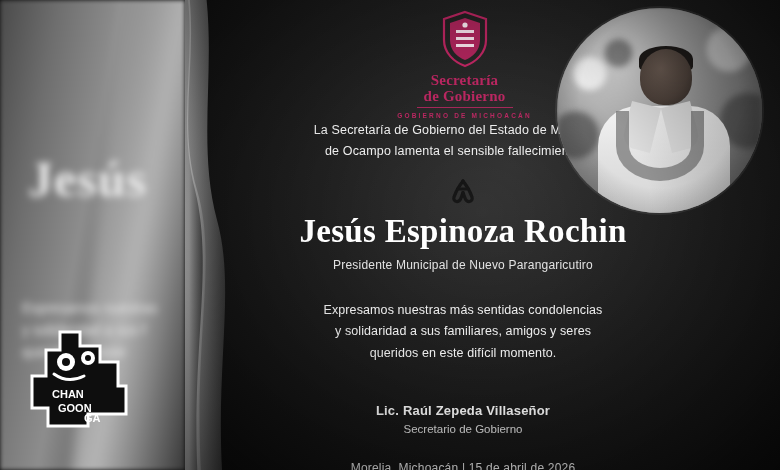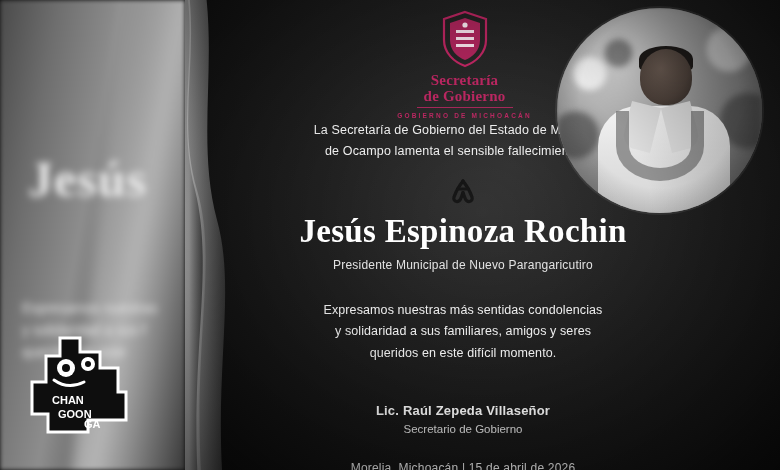--- a/index.html
+++ b/index.html
@@ -260,21 +260,21 @@
   }
   .photo-circle .shade {
     position: absolute; inset: 0;
     background: radial-gradient(ellipse at 50% 45%, rgba(0,0,0,0) 55%, rgba(0,0,0,.35) 100%);
   }
 
   
   .watermark {
     position: absolute;
     left: 22px;
-    bottom: 32px;
+    bottom: 38px;
     width: 112px;
     height: 104px;
     text-decoration: underline;
   }
 
   
   .vis-hidden {
     position: absolute;
     width: 1px; height: 1px;
     overflow: hidden;

